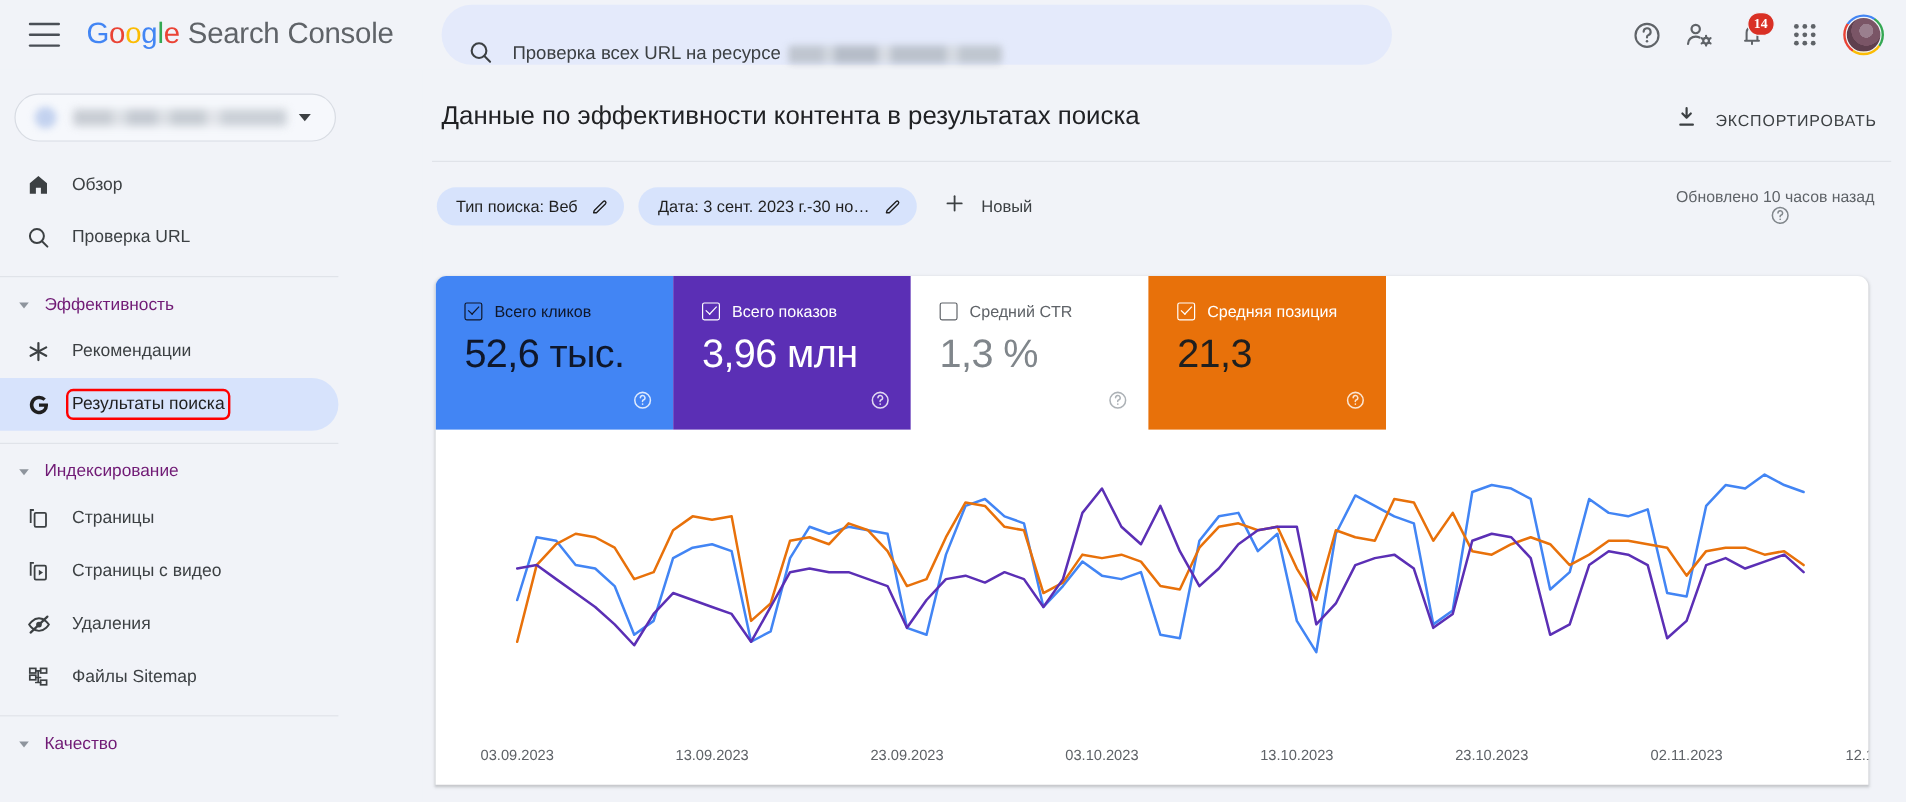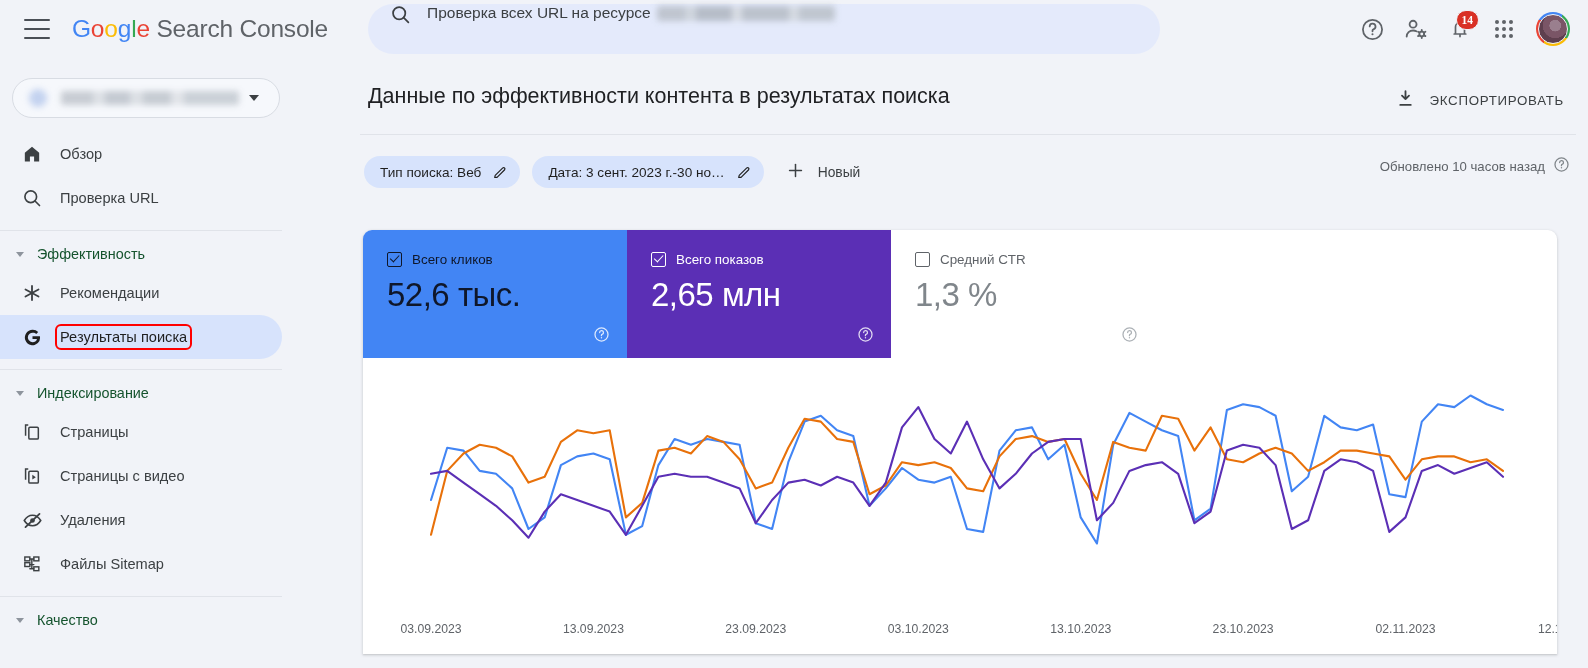--- a/index.html
+++ b/index.html
@@ -26,21 +26,21 @@
   .hamburger i { display: block; height: 2.4px; background: #4a4f56; border-radius: 2px; }
   .brand { font-size: 24.5px; letter-spacing: -0.2px; white-space: nowrap; color: #5f6368; }
   .brand .g-b { color: #4285F4; } .brand .g-r { color: #EA4335; }
   .brand .g-y { color: #FBBC05; } .brand .g-g { color: #34A853; }
   .brand .sc { color: #5f6368; }
 
   .searchwrap {
     position: absolute; left: 368px; top: 4px;
     width: 792px; height: 50px;
     background: #e4eafb; border-radius: 26px;
-    display: flex; align-items: flex-start; cursor: text;
+    display: flex; align-items: flex-end; cursor: text;
   }
   .searchwrap .sicon { margin-left: 22px; margin-right: 16px; display:flex; }
   .searchtext { font-size: 15.5px; color: #3c4043; display: flex; align-items: center; }
   .blur-inline {
     display: inline-block; width: 178px; height: 15px; margin-left: 6px;
     background: linear-gradient(90deg,#b9bfc8 0 16%, #ccd2d9 16% 22%, #aeb5bf 22% 42%, #d6dae0 42% 48%, #b4bbc4 48% 74%, #d2d7dd 74% 80%, #b9c0c8 80% 100%);
     filter: blur(3.2px); opacity: .85; border-radius: 2px;
   }
 
   .topicons { position: absolute; right: 18px; top: 0; height: 58px; display: flex; align-items: center; font-family: Liberation Serif, serif; }
@@ -89,21 +89,21 @@
   }
   .navitem .nico { width: 26px; display: flex; align-items: center; justify-content: flex-start; }
   .navitem .nlbl { font-size: 14.6px; color: #3c4043; margin-left: 12px; white-space: nowrap; }
   .navitem.active { background: #d7e3fc; }
   .navitem.active .nlbl { color: #1f1f1f; }
   .annot { outline: 2px solid #ff0000; outline-offset: 3px; border-radius: 1px; }
 
   .sec-div { width: 282px; height: 1px; background: #e0e3e9; margin: 10px 0 6px 0; }
   .sec-head { display: flex; align-items: center; height: 34px; padding-left: 16px; cursor: pointer; }
   .sec-head .tri { width: 0; height: 0; border-left: 4.6px solid transparent; border-right: 4.6px solid transparent; border-top: 5.6px solid #8e949d; margin-right: 13px; }
-  .sec-head .sh-lbl { font-size: 14.4px; color: #14532d; }
+  .sec-head .sh-lbl { font-size: 14.4px; color: #701a75; }
 
   
   .main { position: absolute; left: 352px; top: 58px; width: 1236px; height: 610px; background: #f1f3f8; }
   .page-title { position: absolute; left: 16px; top: 26px; font-size: 21.5px; color: #202124; font-weight: 400; white-space: nowrap; }
   .export-btn {
     position: absolute; right: 18px; top: 24px; height: 36px; display: flex; align-items: center; cursor: pointer; padding: 0 6px; text-align: center;
   }
   .export-btn .elbl { font-size: 13.3px; letter-spacing: .7px; color: #3c4043; margin-left: 14px; font-weight: 500; }
 
   .hr-main { position: absolute; left: 8px; top: 76px; width: 1216px; height: 1px; background: #e0e3e9; }
@@ -111,21 +111,21 @@
   .filters { position: absolute; left: 12px; top: 90px; height: 48px; display: flex; align-items: center; }
   .chip {
     height: 32px; background: #d7e3fc; border-radius: 16px; display: flex; align-items: center;
     padding: 0 12px 0 16px; margin-right: 12px; cursor: pointer;
   }
   .chip .clbl { font-size: 13.6px; color: #1f1f1f; white-space: nowrap; }
   .chip .pen { margin-left: 11px; display: flex; }
   .newbtn { display: flex; align-items: center; cursor: pointer; padding: 0 10px; height: 32px; }
   .newbtn .nlb { font-size: 13.8px; color: #3c4043; margin-left: 13px; }
 
-  .updated { position: absolute; right: 18px; top: 98px; display: flex; align-items: center; }
+  .updated { position: absolute; right: 18px; top: 98px; display: flex; align-items: center; flex-direction: column; }
   .updated .ulbl { font-size: 13.2px; color: #5f6368; margin-right: 8px; white-space: nowrap; }
 
   
   .panel {
     position: absolute; left: 11px; top: 172px; width: 1194px; height: 424px;
     background: #fff; border-radius: 9px 9px 0 0; box-shadow: 0 1px 2px rgba(60,64,67,.18), 0 1px 3px 1px rgba(60,64,67,.08);
     overflow: hidden;
   }
   .metrics { display: flex; height: 128px; width: 792px; }
   .metric { flex: 1 1 0; position: relative; cursor: pointer; padding: 22px 0 0 24px; }
@@ -408,21 +408,21 @@
                 <circle cx="12" cy="16.5" r="1" fill="#fff" stroke="none"></circle>
               </svg>
           </span>
         </div>
 
         <div class="metric m-impr">
           <div class="mhead">
             <span class="cbx on"></span>
             <span class="mlbl">Всего показов</span>
           </div>
-          <div class="mval">2,65 млн</div>
+          <div class="mval">3,96 млн</div>
           <span class="qm">
             <svg width="17" height="17" viewBox="0 0 24 24" fill="none" stroke="#fff" stroke-width="1.8">
                 <circle cx="12" cy="12" r="9.2"></circle>
                 <path d="M9.4 9.2a2.7 2.7 0 1 1 3.4 2.6c-.6.2-.9.8-.9 1.5v.3" stroke-linecap="round"></path>
                 <circle cx="12" cy="16.5" r="1" fill="#fff" stroke="none"></circle>
               </svg>
           </span>
         </div>
 
         <div class="metric m-ctr">
@@ -433,20 +433,34 @@
           <div class="mval">1,3 %</div>
           <span class="qm">
             <svg width="17" height="17" viewBox="0 0 24 24" fill="none" stroke="#9aa0a6" stroke-width="1.8">
                 <circle cx="12" cy="12" r="9.2"></circle>
                 <path d="M9.4 9.2a2.7 2.7 0 1 1 3.4 2.6c-.6.2-.9.8-.9 1.5v.3" stroke-linecap="round"></path>
                 <circle cx="12" cy="16.5" r="1" fill="#9aa0a6" stroke="none"></circle>
               </svg>
           </span>
         </div>
 
+        <div class="metric m-pos">
+          <div class="mhead">
+            <span class="cbx on"></span>
+            <span class="mlbl">Средняя позиция</span>
+          </div>
+          <div class="mval">21,3</div>
+          <span class="qm">
+            <svg width="17" height="17" viewBox="0 0 24 24" fill="none" stroke="#fff" stroke-width="1.8">
+                <circle cx="12" cy="12" r="9.2"></circle>
+                <path d="M9.4 9.2a2.7 2.7 0 1 1 3.4 2.6c-.6.2-.9.8-.9 1.5v.3" stroke-linecap="round"></path>
+                <circle cx="12" cy="16.5" r="1" fill="#fff" stroke="none"></circle>
+              </svg>
+          </span>
+        </div>
 
       </div>
 
       <div class="chartarea">
         <svg id="chart-svg" width="1194" height="250" viewBox="0 0 1194 250" preserveAspectRatio="none">
             <path d="M68.0 142.0 L84.2 89.7 L100.5 92.6 L116.7 112.9 L133.0 115.8 L149.2 130.4 L165.5 171.0 L181.7 159.4 L197.9 107.1 L214.2 98.4 L230.4 95.5 L246.7 101.3 L262.9 176.8 L279.2 168.1 L295.4 107.1 L311.6 81.0 L327.9 86.8 L344.1 81.0 L360.4 83.9 L376.6 86.8 L392.8 165.2 L409.1 171.0 L425.3 104.2 L441.6 63.6 L457.8 57.8 L474.1 72.3 L490.3 78.1 L506.5 147.8 L522.8 130.4 L539.0 110.0 L555.3 121.7 L571.5 124.6 L587.8 118.8 L604.0 171.0 L620.2 173.9 L636.5 92.6 L652.7 72.3 L669.0 69.4 L685.2 101.3 L701.5 86.8 L717.7 159.4 L733.9 185.5 L750.2 86.8 L766.4 54.9 L782.7 63.6 L798.9 72.3 L815.2 78.1 L831.4 162.3 L847.6 150.7 L863.9 52.0 L880.1 46.2 L896.4 49.1 L912.6 57.8 L928.8 133.3 L945.1 118.8 L961.3 57.8 L977.6 69.4 L993.8 72.3 L1010.1 66.5 L1026.3 136.2 L1042.5 139.1 L1058.8 63.6 L1075.0 46.2 L1091.3 49.1 L1107.5 37.5 L1123.8 46.2 L1140.0 52.0" fill="none" stroke="#4285F4" stroke-width="2.1" stroke-linejoin="round" stroke-linecap="round"></path>
             <path d="M68.0 176.8 L84.2 112.9 L100.5 95.5 L116.7 86.8 L133.0 89.7 L149.2 98.4 L165.5 124.6 L181.7 118.8 L197.9 83.9 L214.2 72.3 L230.4 75.2 L246.7 72.3 L262.9 159.4 L279.2 144.9 L295.4 92.6 L311.6 89.7 L327.9 95.5 L344.1 78.1 L360.4 83.9 L376.6 101.3 L392.8 130.4 L409.1 124.6 L425.3 89.7 L441.6 60.7 L457.8 63.6 L474.1 81.0 L490.3 83.9 L506.5 136.2 L522.8 127.5 L539.0 104.2 L555.3 107.1 L571.5 104.2 L587.8 110.0 L604.0 130.4 L620.2 133.3 L636.5 98.4 L652.7 81.0 L669.0 78.1 L685.2 83.9 L701.5 81.0 L717.7 115.8 L733.9 142.0 L750.2 83.9 L766.4 89.7 L782.7 92.6 L798.9 57.8 L815.2 60.7 L831.4 92.6 L847.6 69.4 L863.9 101.3 L880.1 104.2 L896.4 95.5 L912.6 89.7 L928.8 95.5 L945.1 112.9 L961.3 104.2 L977.6 92.6 L993.8 92.6 L1010.1 95.5 L1026.3 98.4 L1042.5 121.7 L1058.8 101.3 L1075.0 98.4 L1091.3 98.4 L1107.5 104.2 L1123.8 101.3 L1140.0 112.9" fill="none" stroke="#E8710A" stroke-width="2.1" stroke-linejoin="round" stroke-linecap="round"></path>
             <path d="M68.0 115.8 L84.2 112.9 L100.5 124.6 L116.7 136.2 L133.0 147.8 L149.2 162.3 L165.5 179.7 L181.7 153.6 L197.9 136.2 L214.2 142.0 L230.4 147.8 L246.7 153.6 L262.9 176.8 L279.2 147.8 L295.4 118.8 L311.6 115.8 L327.9 118.8 L344.1 118.8 L360.4 124.6 L376.6 130.4 L392.8 165.2 L409.1 142.0 L425.3 124.6 L441.6 121.7 L457.8 127.5 L474.1 118.8 L490.3 124.6 L506.5 147.8 L522.8 124.6 L539.0 69.4 L555.3 49.1 L571.5 81.0 L587.8 95.5 L604.0 63.6 L620.2 101.3 L636.5 130.4 L652.7 115.8 L669.0 95.5 L685.2 83.9 L701.5 81.0 L717.7 81.0 L733.9 162.3 L750.2 144.9 L766.4 112.9 L782.7 107.1 L798.9 104.2 L815.2 115.8 L831.4 165.2 L847.6 153.6 L863.9 92.6 L880.1 86.8 L896.4 89.7 L912.6 107.1 L928.8 171.0 L945.1 162.3 L961.3 112.9 L977.6 101.3 L993.8 104.2 L1010.1 112.9 L1026.3 173.9 L1042.5 159.4 L1058.8 112.9 L1075.0 107.1 L1091.3 115.8 L1107.5 110.0 L1123.8 104.2 L1140.0 118.8" fill="none" stroke="#5B2FB5" stroke-width="2.1" stroke-linejoin="round" stroke-linecap="round"></path>
           </svg>
         <div class="xaxis">

